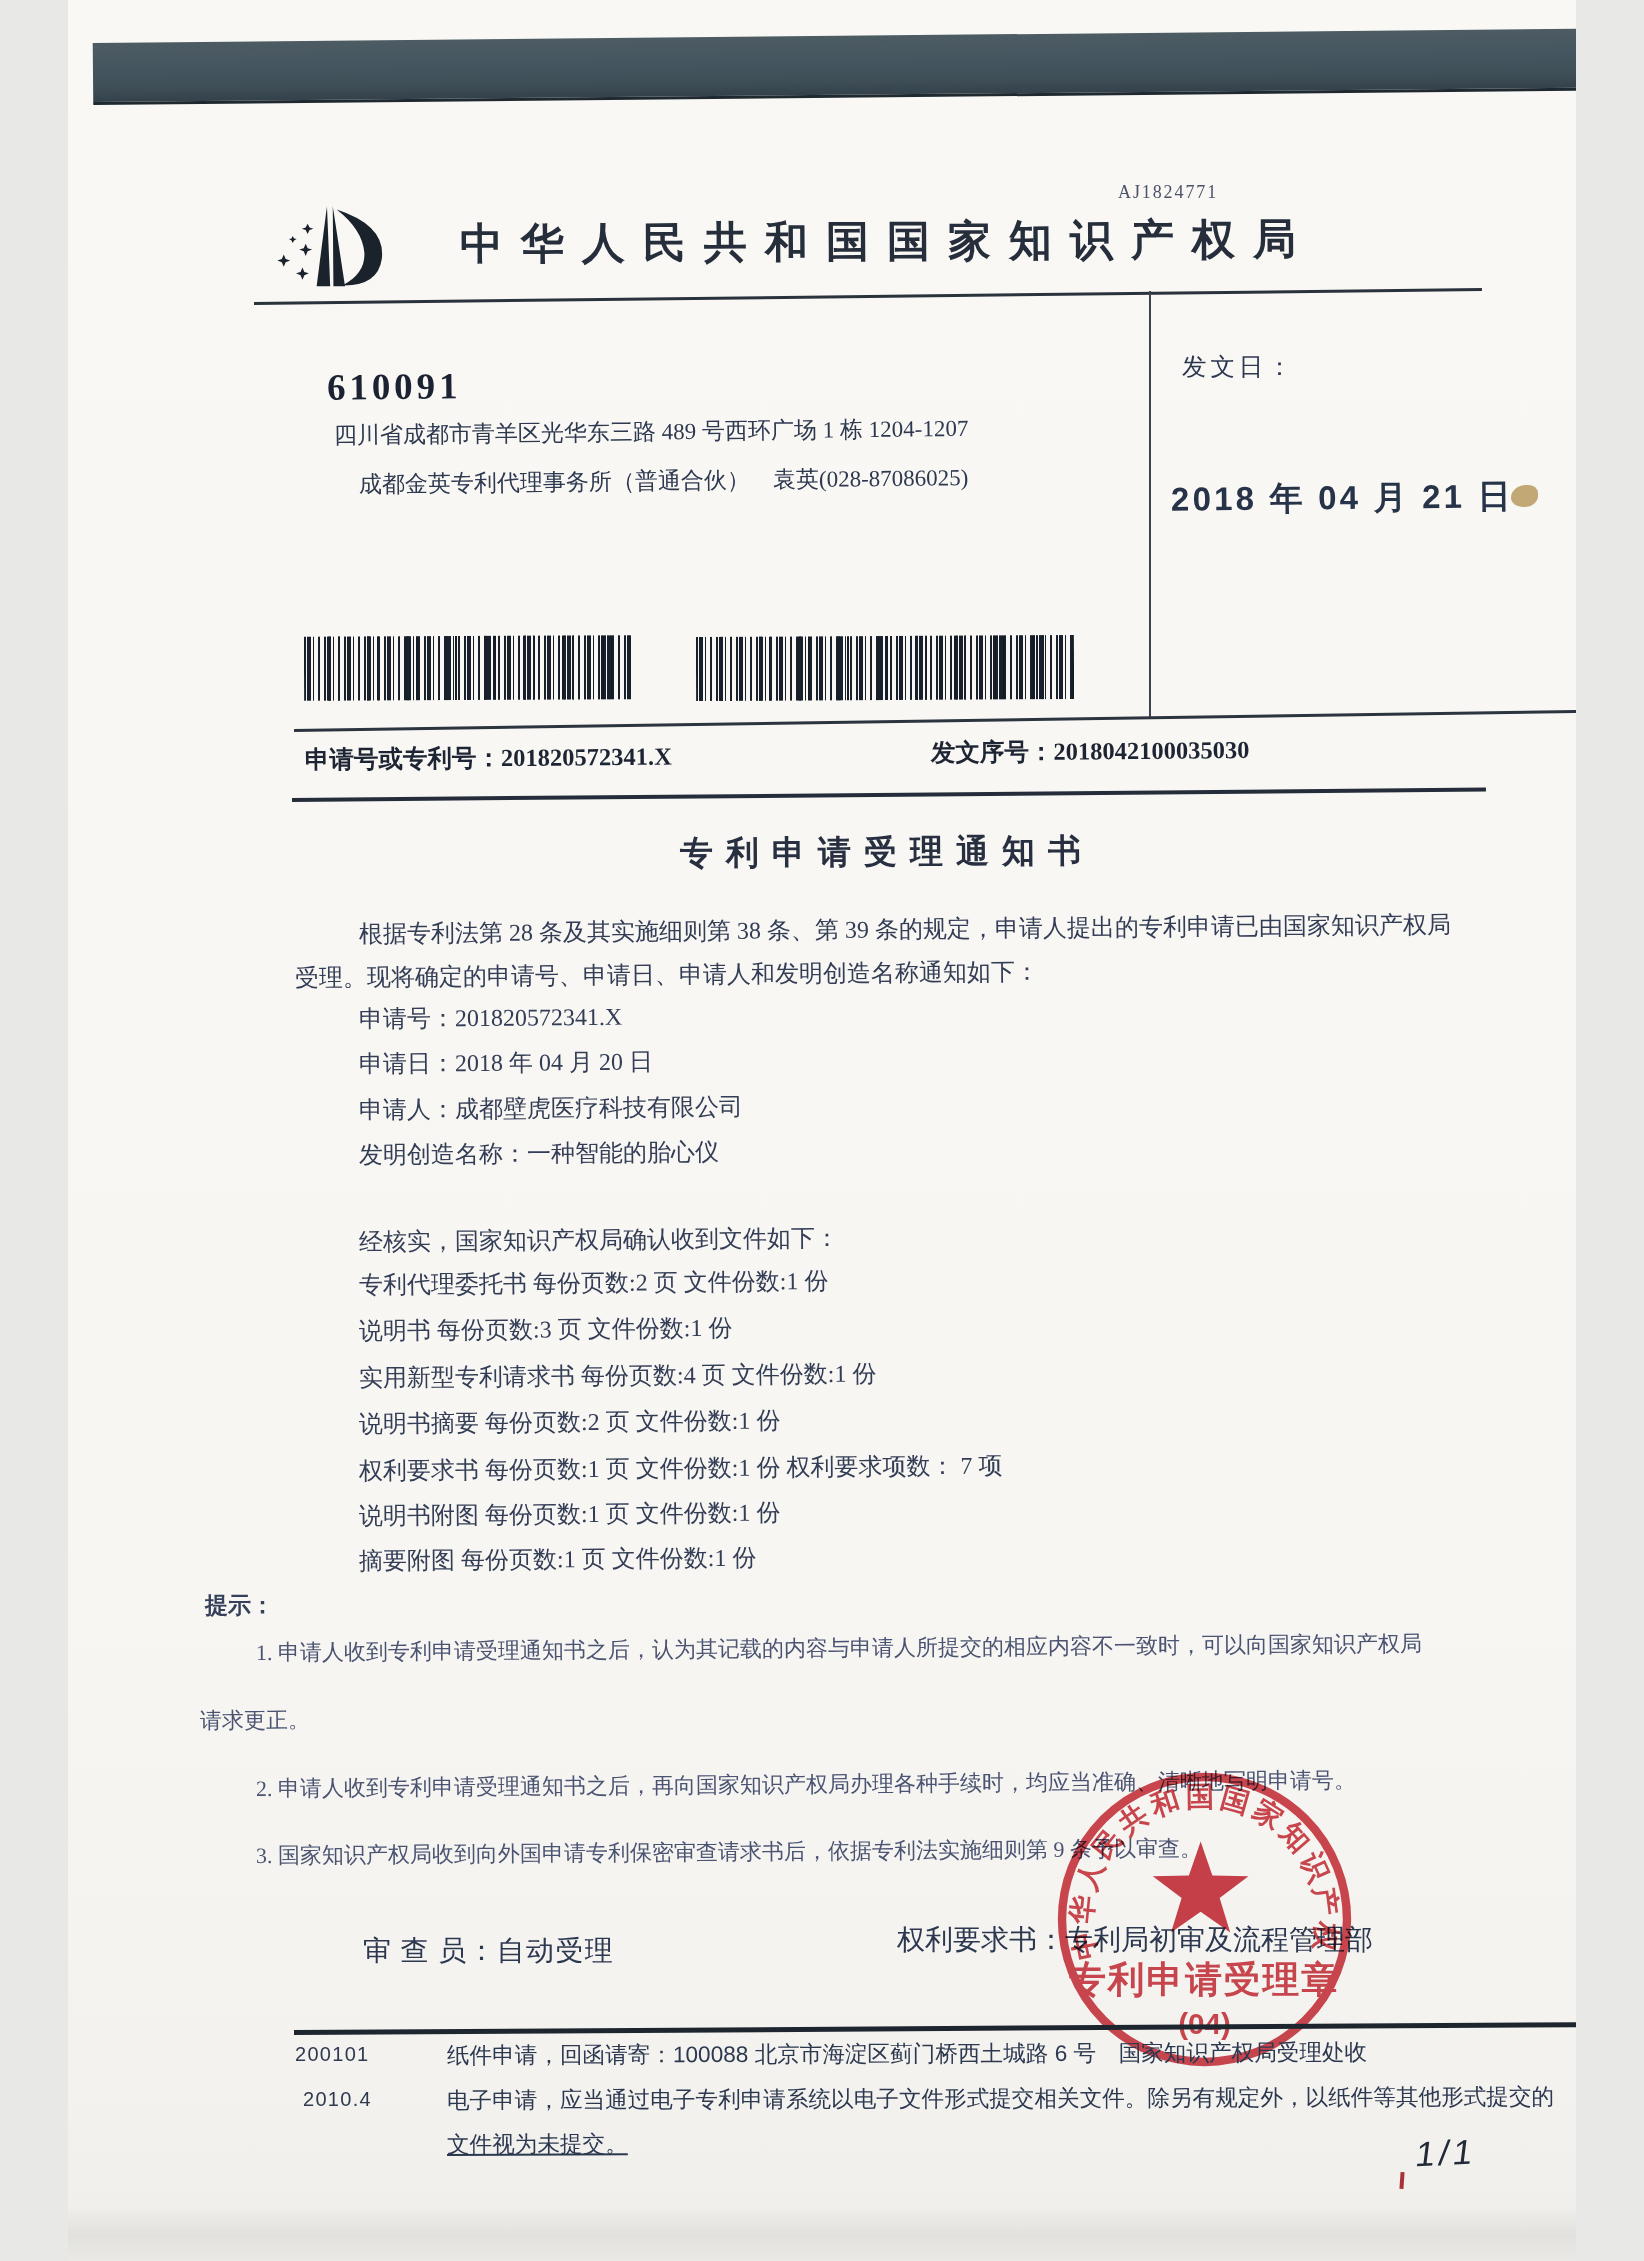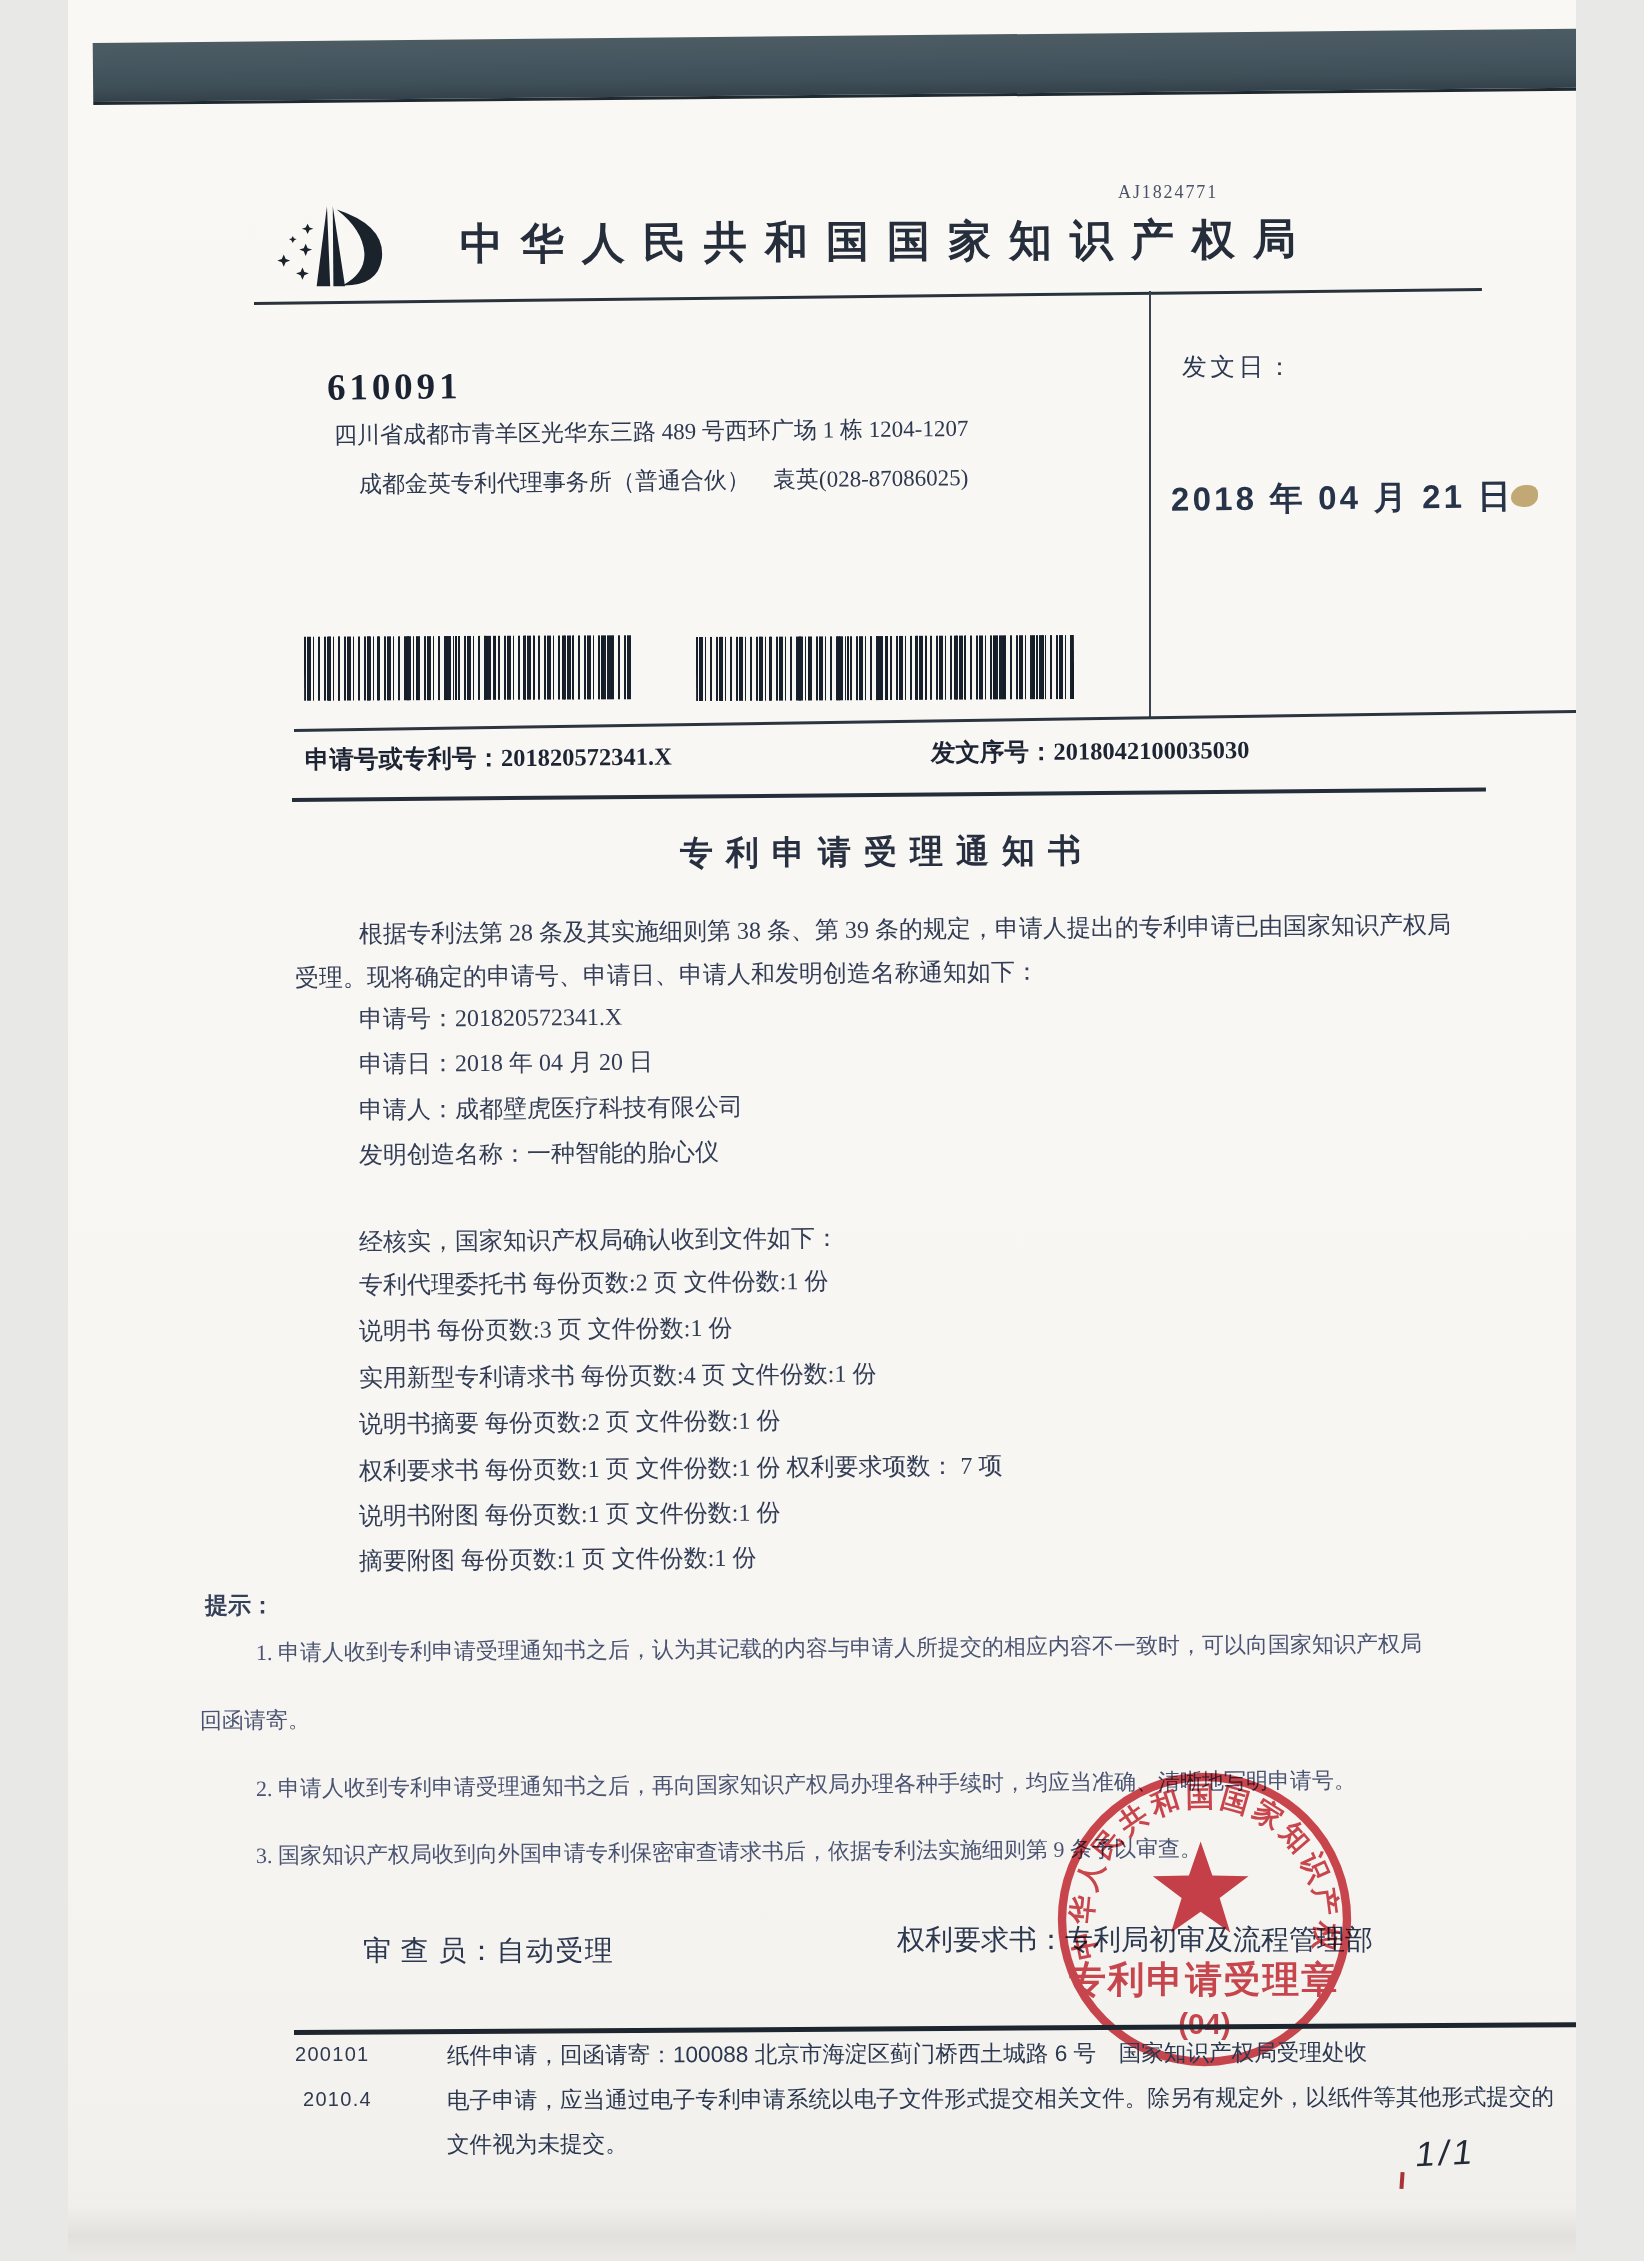--- a/index.html
+++ b/index.html
@@ -84,21 +84,21 @@
   .examiner{left:295px;top:1932px;letter-spacing:1.3px;}
   .dept{left:829px;top:1921px;}
   .seal{left:985px;top:1768px;width:303px;height:303px;mix-blend-mode:multiply;opacity:.93;}
   .frule{left:226px;top:2030px;width:1344px;height:4.5px;background:#1d252e;transform:rotate(-0.35deg);transform-origin:left center;}
   .fcode{font-family:"Liberation Sans","DejaVu Sans",sans-serif;font-size:20px;color:#2f3a50;letter-spacing:1.3px;}
   .fc1{left:227px;top:2043px;text-align:center;}
   .fc2{left:235px;top:2088px;}
   .fline{font-family:"Liberation Sans","DejaVu Sans",sans-serif;font-size:22.6px;color:#2c3850;white-space:nowrap;transform:rotate(-0.2deg);transform-origin:left center;}
   .fl1{left:379px;top:2040px;}
   .fl2{left:379px;top:2085px;}
-  .fl3{left:379px;top:2129px;}
+  .fl3{left:379px;top:2129px;text-decoration:underline;}
   .pageno{
     left:1348px;top:2133px;font-size:35px;color:#222a38;
     font-family:"Liberation Sans","DejaVu Sans",sans-serif;
     transform:skewX(-10deg) rotate(-3deg);letter-spacing:3.9px;
   }
   .red-tick{left:1332px;top:2172px;width:3.9px;height:17px;background:#a83236;transform:rotate(4deg);}
   .smudge{left:0px;top:2205px;width:1644px;height:56px;background:linear-gradient(180deg,rgba(190,190,186,0) 0%,rgba(185,185,180,.25) 55%,rgba(200,200,196,.12) 100%);}
 </style>
 </head>
 <body>
@@ -160,21 +160,21 @@
   <div class="abs bodyline d0">专利代理委托书 每份页数:2 页 文件份数:1 份</div>
   <div class="abs bodyline d1">说明书 每份页数:3 页 文件份数:1 份</div>
   <div class="abs bodyline d2">实用新型专利请求书 每份页数:4 页 文件份数:1 份</div>
   <div class="abs bodyline d3">说明书摘要 每份页数:2 页 文件份数:1 份</div>
   <div class="abs bodyline d4">权利要求书 每份页数:1 页 文件份数:1 份 权利要求项数：  7 项</div>
   <div class="abs bodyline d5">说明书附图 每份页数:1 页 文件份数:1 份</div>
   <div class="abs bodyline d6">摘要附图 每份页数:1 页 文件份数:1 份</div>
 
   <div class="abs tips-head">提示：</div>
   <div class="abs tip t1a">1. 申请人收到专利申请受理通知书之后，认为其记载的内容与申请人所提交的相应内容不一致时，可以向国家知识产权局</div>
-  <div class="abs tip t1b">回函请寄。</div>
+  <div class="abs tip t1b">请求更正。</div>
   <div class="abs tip t2">2. 申请人收到专利申请受理通知书之后，再向国家知识产权局办理各种手续时，均应当准确、清晰地写明申请号。</div>
   <div class="abs tip t3">3. 国家知识产权局收到向外国申请专利保密审查请求书后，依据专利法实施细则第 9 条予以审查。</div>
 
   <div class="abs signoff examiner">审 查 员：自动受理</div>
   <div class="abs signoff dept">权利要求书：专利局初审及流程管理部</div>
 
   <div class="abs seal">
     <svg width="303" height="303" viewBox="0 0 470 470" xmlns="http://www.w3.org/2000/svg">
       <defs>
         <path id="ringPath" d="M 70.6 294.9 A 175 175 0 1 1 399 294.9" fill="none"></path>

